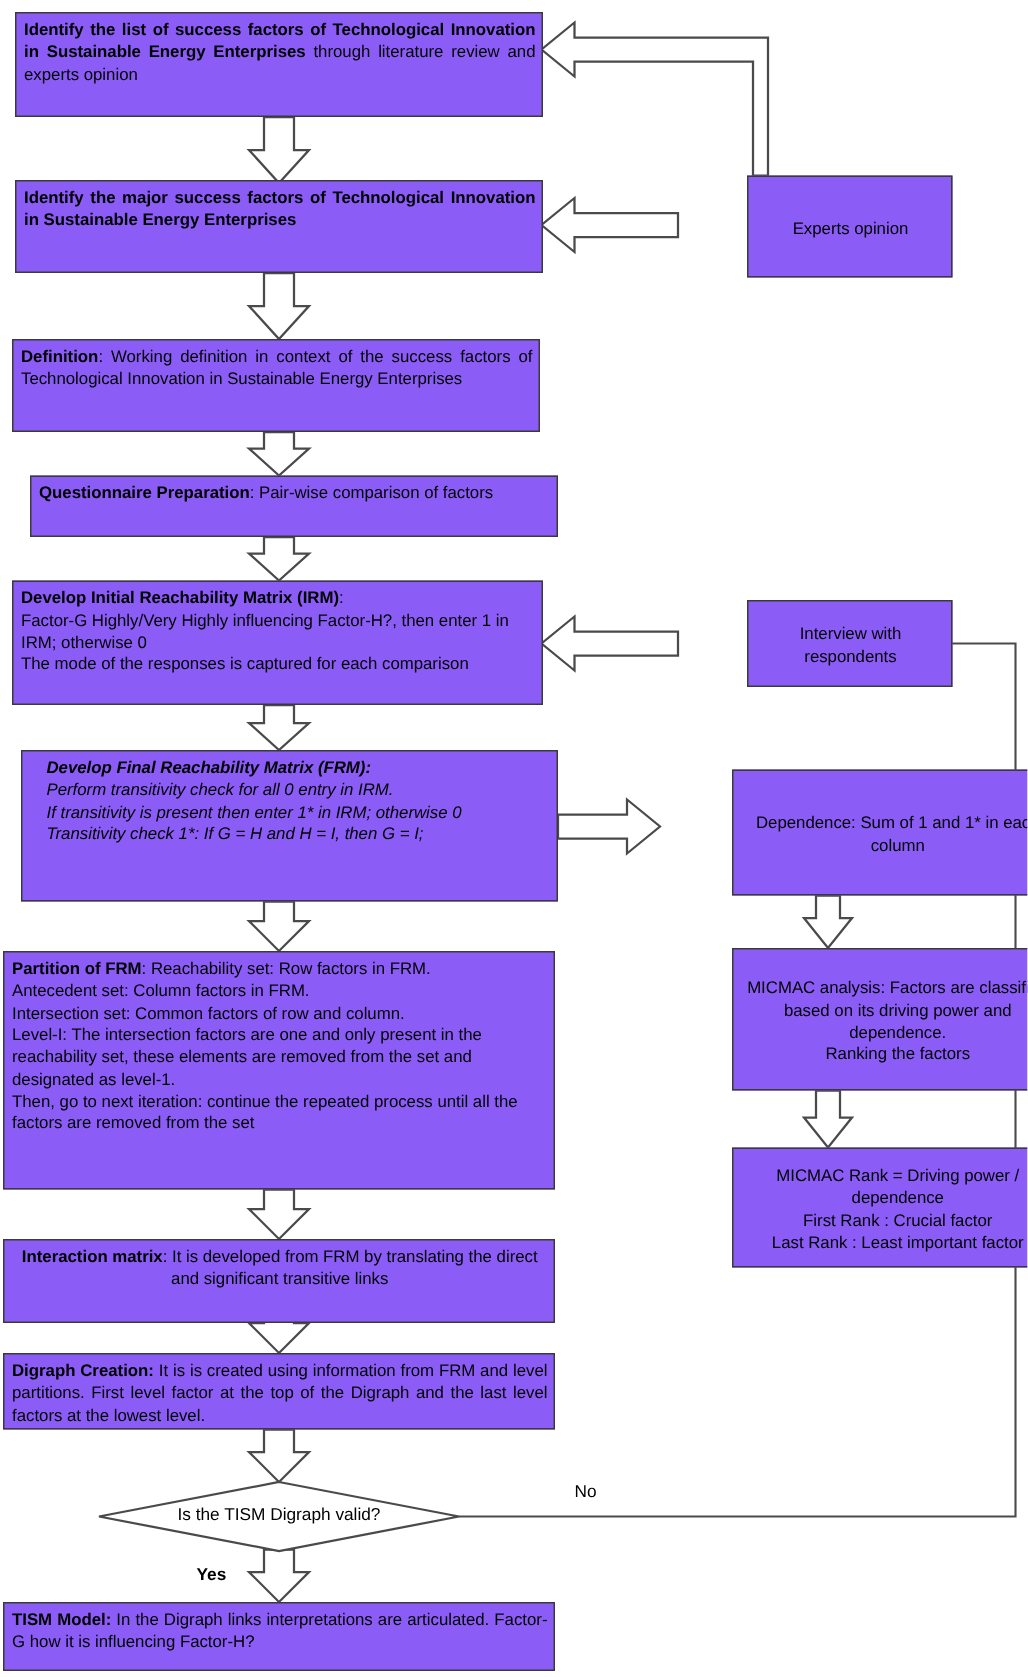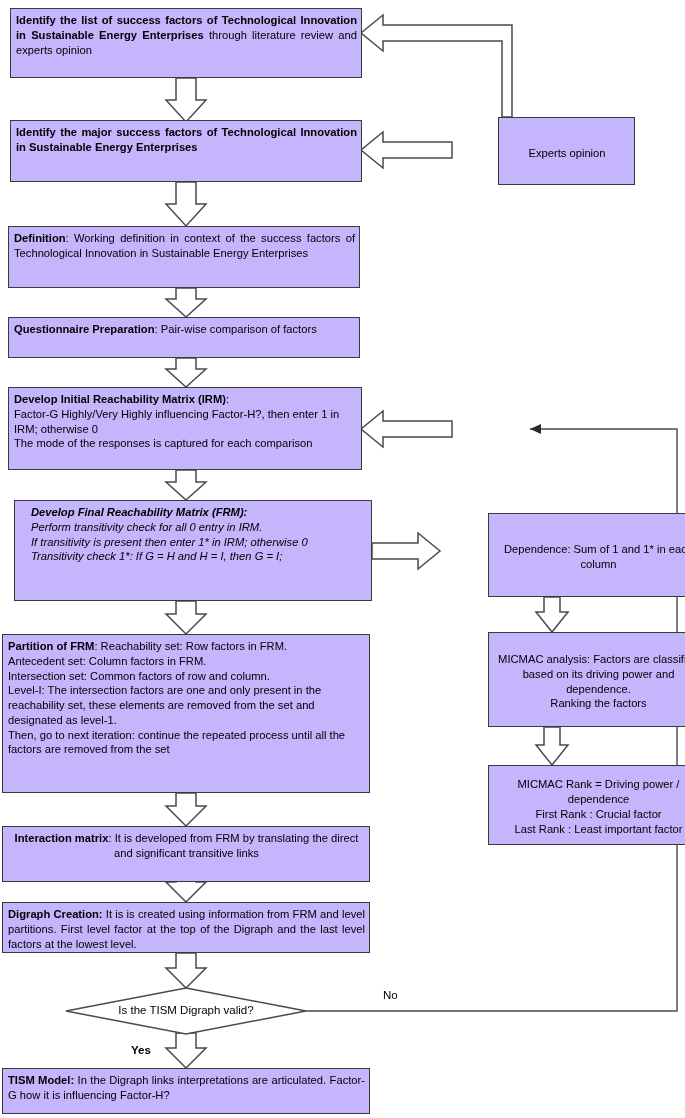--- a/index.html
+++ b/index.html
@@ -12,21 +12,21 @@
     width: 685px;
     height: 1118px;
     background: #ffffff;
     font-family: "Liberation Sans", sans-serif;
     overflow: hidden;
   }
   .box {
     position: absolute;
     box-sizing: border-box;
     border: 1.5px solid #3a3a3a;
-    background: #c4b5fd;
+    background: #8b5cf6;
     color: #000000;
     font-size: 11.2px;
     line-height: 1.32;
     padding: 4px 4px 0 5px;
     z-index: 3;
   }
   .box.just { text-align: justify; text-align-last: left; }
   .box.center { text-align: center; }
   .box.center-v { display: flex; flex-direction: column; justify-content: center; margin-left: 48px; }
   .box b { font-weight: bold; }
@@ -103,30 +103,34 @@
   </div>
 
   <div class="box center center-v" style="left:450px; top:117px; width:137px; height:68px;">
     <span>Experts opinion</span>
   </div>
 
   <div class="box just" style="left:8px; top:226px; width:352px; height:62px;">
     <b>Definition</b><span>: Working definition in context of the success factors of Technological Innovation in Sustainable Energy Enterprises</span>
   </div>
 
-  <div class="box just" style="left:8px; top:317px; width:352px; height:41px;">
+  <div class="box just" style="left:20px; top:317px; width:352px; height:41px;">
     <b>Questionnaire Preparation</b><span>: Pair-wise comparison of factors</span>
   </div>
 
   <div class="box" style="left:8px; top:387px; width:354px; height:83px;">
     <div><b>Develop Initial Reachability Matrix (IRM)</b><span>:</span></div>
     <div class="just">Factor-G Highly/Very Highly influencing Factor-H?, then enter 1 in IRM; otherwise 0</div>
     <div class="just">The mode of the responses is captured for each comparison</div>
   </div>
 
+  <div class="box center center-v" style="left:450px; top:400px; width:137px; height:58px;">
+    <span>Interview with</span>
+    <span>respondents</span>
+  </div>
 
   <div class="box" style="left:14px; top:500px; width:358px; height:101px; padding-left:16px;font-style:italic;">
     <div><b>Develop Final Reachability Matrix (FRM):</b></div>
     <div>Perform transitivity check for all 0 entry in IRM.</div>
     <div>If transitivity is present then enter 1* in IRM; otherwise 0</div>
     <div>Transitivity check 1*: If G = H and H = I, then G = I;</div>
   </div>
 
   <div class="box center center-v" style="left:440px; top:513px; width:220px; height:84px;">
     <div>Dependence: Sum of 1 and 1* in each column</div>

